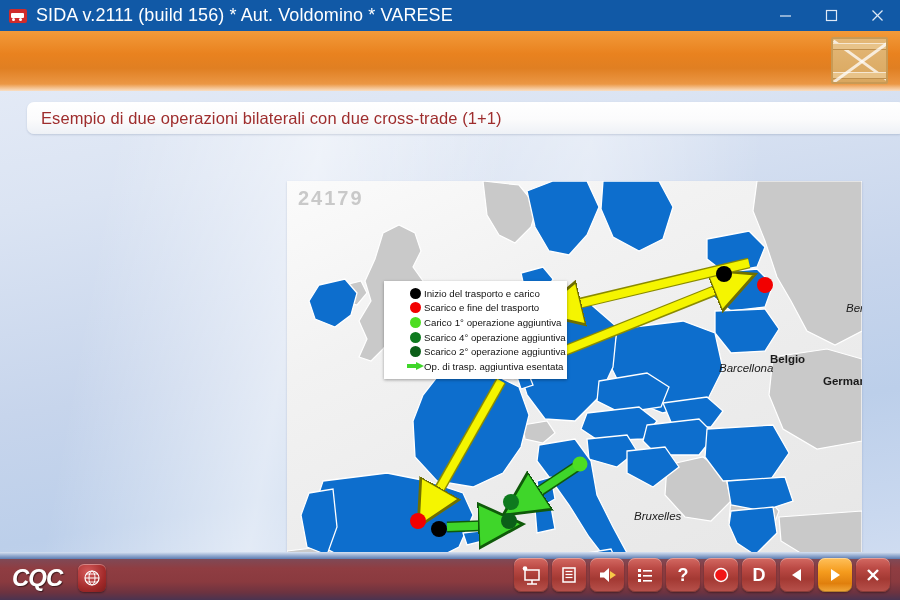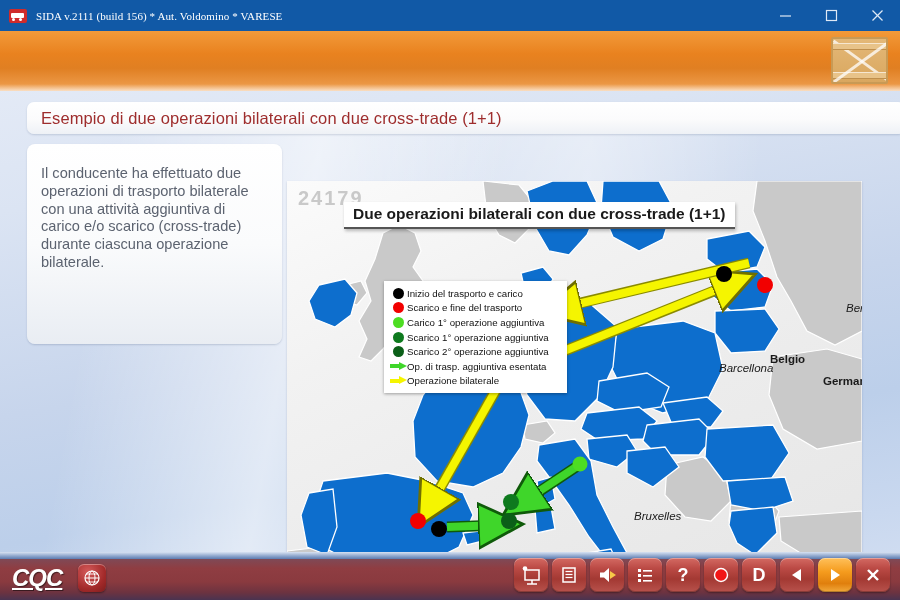--- a/index.html
+++ b/index.html
@@ -41,23 +41,22 @@
   .tb-icon::before {
     content: ""; position: absolute; left: 2px; top: 4px; width: 13px; height: 5px;
     background: #fff; border-radius: 1px;
   }
   .tb-icon::after {
     content: ""; position: absolute; left: 3px; top: 9px; width: 3px; height: 3px;
     border-radius: 50%; background: #fff;
     box-shadow: 7px 0 0 0 #fff;
   }
   .tb-title {
-    color: #ffffff; font-size: 11px; letter-spacing: .1px;
+    color: #ffffff; font-size: 18px; letter-spacing: .1px;
     white-space: nowrap;
-    font-family: Liberation Serif, serif;
   }
   .tb-spacer { flex: 1; }
   .tb-btn {
     width: 46px; height: 31px; display: flex; align-items: center; justify-content: center;
     color: #dfe9f6;
   }
   .tb-btn svg { display: block; }
 
   
   .header {
@@ -173,21 +172,21 @@
 
   
   .lbl { position: absolute; font-size: 11.5px; color: #1a1a1a; white-space: nowrap; z-index: 7; }
   .lbl.b { font-weight: bold; }
   .lbl.i { font-style: italic; }
 
   
   .legend {
     position: absolute; left: 384px; top: 281px; width: 183px;
     background: #ffffff;
-    padding: 5px 6px 5px 5px;
+    padding: 5px 6px 5px 22px;
     box-shadow: 0 1px 3px rgba(0,0,0,.35);
     z-index: 10;
   }
   .legend-row { display: flex; align-items: center; height: 14.6px; }
   .legend-row .sw { width: 18px; flex: none; display: flex; align-items: center; justify-content: center; }
   .legend-row .dot { width: 11px; height: 11px; border-radius: 50%; }
   .legend-row .txt { font-size: 9.7px; color: #111; white-space: nowrap; }
   .arrow-sw { position: relative; width: 17px; height: 9px; }
   .arrow-sw .shaft { position:absolute; left:0; top:2.5px; width:11px; height:4px; }
   .arrow-sw .head {
@@ -204,21 +203,20 @@
   .bottombar::before {
     content:""; position:absolute; left:0; top:0; width:900px; height:7px;
     background: linear-gradient(180deg,#d8e2f2,#8aa3ca 60%,#5d7bb0);
   }
   .cqc-logo {
     position: absolute; left: 12px; top: 12px;
     font-size: 24px; font-weight: bold; font-style: italic;
     color: #ffffff; letter-spacing: -1px;
     font-family: "Liberation Sans", sans-serif;
     text-shadow: 1px 1px 1px rgba(0,0,0,.5);
-    text-decoration: underline;
   }
   .globe-btn {
     position: absolute; left: 78px; top: 12px; width: 28px; height: 28px;
     border-radius: 6px;
     background: radial-gradient(circle at 35% 28%, #d45a5a, #a32a2a 62%, #7e1d1d);
     box-shadow: inset 0 1px 0 rgba(255,255,255,.35), 0 1px 2px rgba(0,0,0,.4);
     display:flex; align-items:center; justify-content:center;
   }
   .toolbar {
     position: absolute; right: 10px; top: 6px;
@@ -268,23 +266,20 @@
   <div class="header-title">10.2.10 Distacco dei conducenti</div>
   <div class="crate-icon">
     <div class="crate-bar t"></div>
     <div class="crate-bar b"></div>
   </div>
 
   <div class="section-banner">
     <span>Esempio di due operazioni bilaterali con due cross-trade (1+1)</span>
   </div>
 
-  <div class="text-panel">
-    <p>Il conducente ha effettuato due operazioni di trasporto bilaterale con una attività aggiuntiva di carico e/o scarico (cross-trade) durante ciascuna operazione bilaterale.</p>
-  </div>
 
   <div class="map">
     <div class="map-sea"></div>
 
     <svg class="map-svg" viewBox="0 0 575 400">
 
       <g fill="#c9c9c9" stroke="#ffffff" stroke-width="1.2">
 
         <path d="M96 52 L112 44 L128 52 L134 70 L126 86 L136 100 L132 118 L118 132 L110 152 L96 168 L84 180 L72 176 L80 158 L72 140 L84 120 L78 100 L88 78 Z"></path>
 
@@ -400,21 +395,20 @@
         <circle cx="478" cy="104" r="8" fill="#f20000"></circle>
         <circle cx="293" cy="283" r="7.5" fill="#4ddd22"></circle>
         <circle cx="224" cy="321" r="8" fill="#0e7a1e"></circle>
         <circle cx="222" cy="340" r="8" fill="#0b5f18"></circle>
         <circle cx="131" cy="340" r="8" fill="#f20000"></circle>
         <circle cx="152" cy="348" r="8" fill="#000000"></circle>
       </g>
     </svg>
 
     <div class="map-watermark">24179</div>
-    <div class="map-title">Due operazioni bilaterali con due cross-trade (1+1)</div>
     <div class="map-badge"></div>
 
     <div class="lbl i" style="left:559px;top:121px;position:absolute;">Berlino</div>
     <div class="lbl b" style="left:443px;top:172px;position:absolute;padding-left:40px;">Belgio</div>
     <div class="lbl i" style="left:432px;top:181px;position:absolute;">Barcellona</div>
     <div class="lbl b" style="left:536px;top:194px;position:absolute;">Germania</div>
     <div class="lbl i" style="left:347px;top:329px;position:absolute;">Bruxelles</div>
     <div class="lbl b" style="left:361px;top:382px;position:absolute;">Esempio</div>
   </div>
 
@@ -434,45 +428,36 @@
     <div class="legend-row">
       <span class="sw">
           <span class="dot" style="background:#4ddd22"></span>
         </span>
       <span class="txt">Carico 1° operazione aggiuntiva</span>
     </div>
     <div class="legend-row">
       <span class="sw">
           <span class="dot" style="background:#0e7a1e"></span>
         </span>
-      <span class="txt">Scarico 1° operazione aggiuntiva</span>
+      <span class="txt">Scarico 4° operazione aggiuntiva</span>
     </div>
     <div class="legend-row">
       <span class="sw">
           <span class="dot" style="background:#0b5f18"></span>
         </span>
       <span class="txt">Scarico 2° operazione aggiuntiva</span>
     </div>
     <div class="legend-row">
       <span class="sw">
         <span class="arrow-sw">
             <span class="shaft" style="background:#3fd62a"></span>
             <span class="head" style="border-left:8px solid #3fd62a"></span>
           </span>
       </span>
       <span class="txt">Op. di trasp. aggiuntiva esentata</span>
-    </div>
-    <div class="legend-row">
-      <span class="sw">
-        <span class="arrow-sw">
-            <span class="shaft" style="background:#f5f500"></span>
-            <span class="head" style="border-left:8px solid #f5f500"></span>
-          </span>
-      </span>
-      <span class="txt">Operazione bilaterale</span>
     </div>
   </div>
 
   <div class="bottombar">
     <div class="cqc-logo">CQC</div>
     <div class="globe-btn">
       <svg width="18" height="18" viewBox="0 0 18 18">
         <circle cx="9" cy="9" r="7" fill="none" stroke="#fff" stroke-width="1.2"></circle>
         <ellipse cx="9" cy="9" rx="3" ry="7" fill="none" stroke="#fff" stroke-width="1"></ellipse>
         <line x1="2" y1="9" x2="16" y2="9" stroke="#fff" stroke-width="1"></line>

